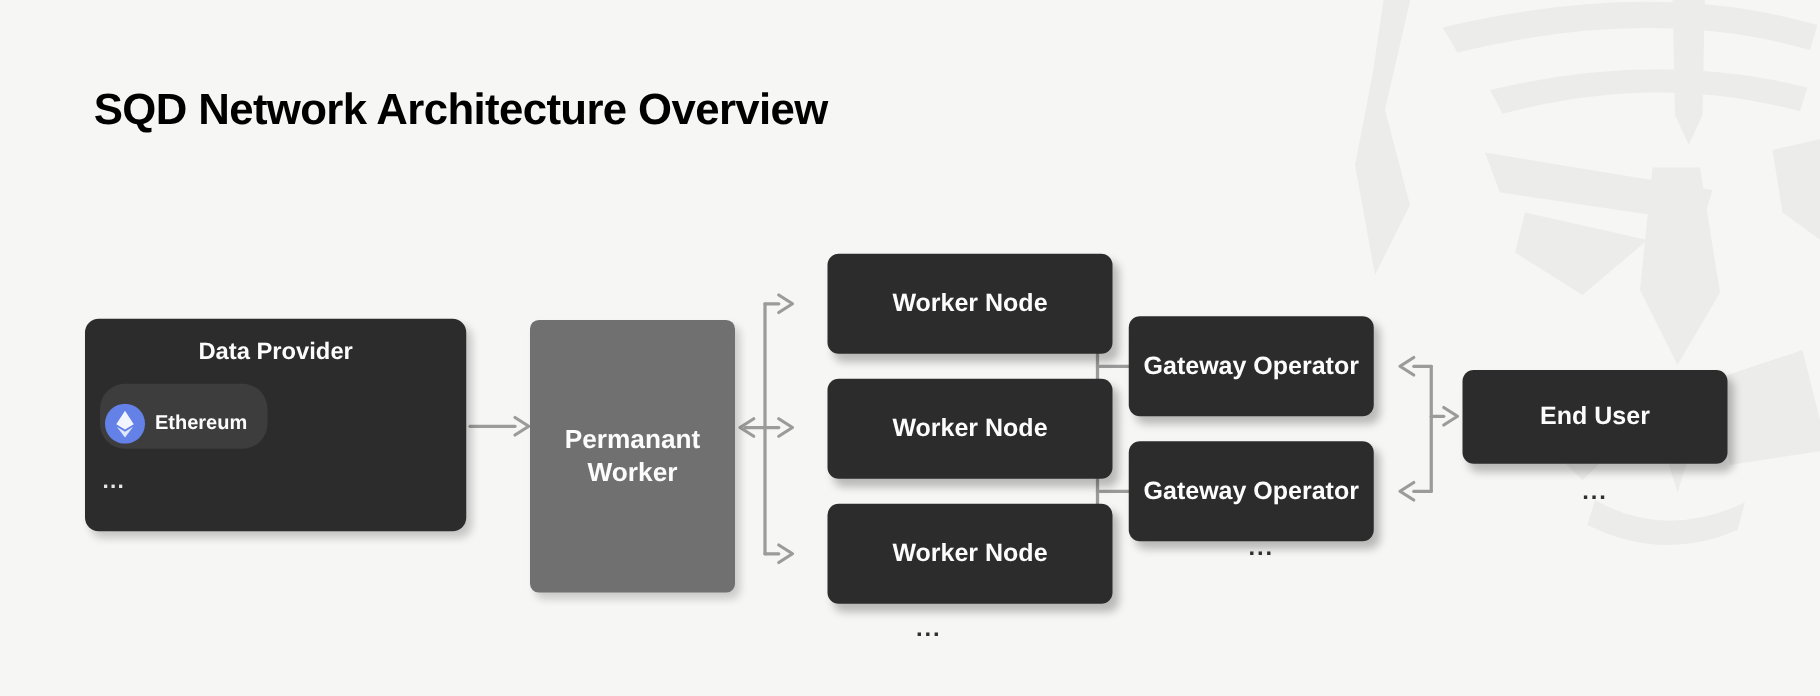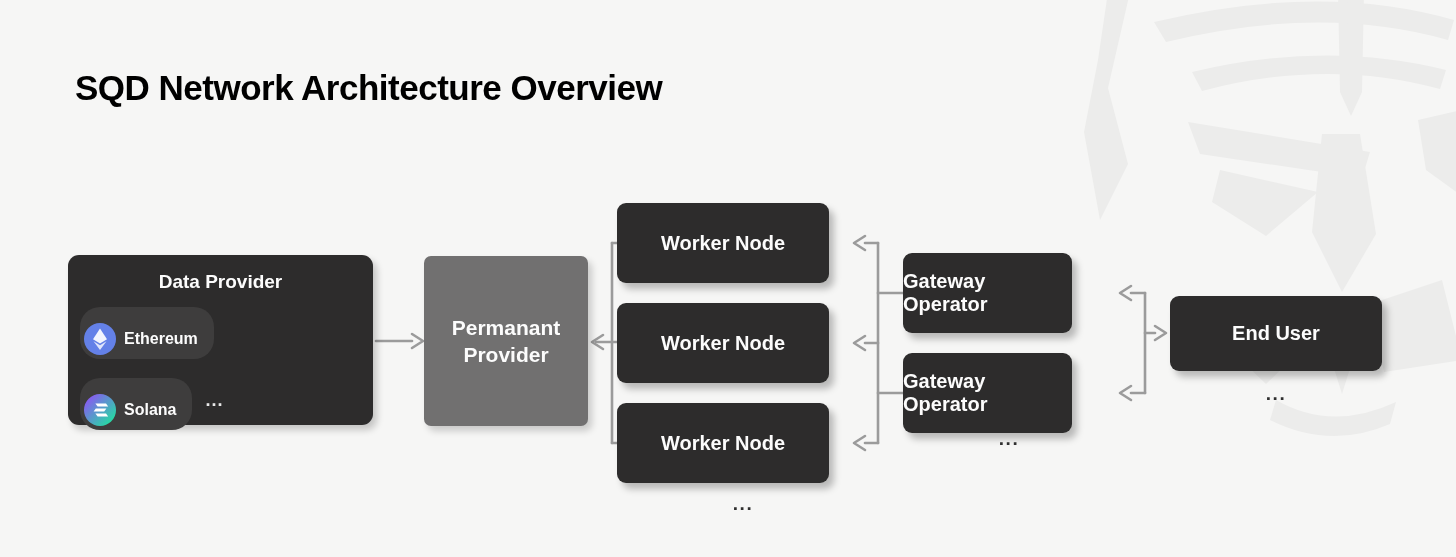--- a/index.html
+++ b/index.html
@@ -21,26 +21,26 @@
   
   .connectors{position:absolute;left:0;top:0;width:1456px;height:557px;pointer-events:none;}
   .connectors path{stroke:#9b9b9b;stroke-width:2.6;fill:none;stroke-linecap:round;stroke-linejoin:round;}
   
   .node{
     position:absolute;background:#2d2c2c;border-radius:9px;
     box-shadow:5px 6px 7px rgba(0,0,0,0.25);
     color:#fcfcfc;display:flex;align-items:center;justify-content:center;
     font-weight:700;font-size:20px;
   }
-  .worker-node{left:617px;width:212px;height:80px;justify-content:center;}
-  .gateway-node{left:903px;width:169px;height:80px;}
+  .worker-node{left:662px;width:228px;height:80px;justify-content:center;}
+  .gateway-node{left:903px;width:196px;height:80px;}
   .enduser-node{left:1170px;top:296px;width:212px;height:75px;}
   
   .storage-node{
-    position:absolute;left:424px;top:256px;width:164px;height:170px;
+    position:absolute;left:424px;top:256px;width:164px;height:218px;
     background:#717070;border-radius:7px;
     box-shadow:4px 5px 7px rgba(0,0,0,0.18);
     color:#fcfcfc;display:flex;flex-direction:column;align-items:center;justify-content:center;
     font-weight:700;font-size:21px;line-height:1.3;text-align:center;
   }
   
   .provider-box{
     position:absolute;left:68px;top:255px;width:305px;height:170px;
     background:#2d2c2c;border-radius:11px;
     box-shadow:4px 5px 7px rgba(0,0,0,0.2);
@@ -144,44 +144,27 @@
         <svg class="chain-icon" viewBox="0 0 32 32">
           <circle cx="16" cy="16" r="16" fill="#6481e8"></circle>
           <polygon points="16,5.5 23,16.3 16,20.5 9,16.3" fill="#ffffff" opacity="0.92"></polygon>
           <polygon points="9.5,18.3 16,22.3 22.5,18.3 16,27" fill="#ffffff" opacity="0.8"></polygon>
         </svg>
         <span class="chain-label">Ethereum</span>
       </span>
     </div>
 
     <div class="pill-row row2">
-      <span class="chain-pill">
-        <svg class="chain-icon" viewBox="0 0 32 32">
-          <defs>
-            <linearGradient id="solg" x1="0" y1="0" x2="1" y2="1">
-              <stop offset="0" stop-color="#9945ff"></stop>
-              <stop offset="1" stop-color="#14f195"></stop>
-            </linearGradient>
-          </defs>
-          <circle cx="16" cy="16" r="16" fill="url(#solg)"></circle>
-          <g fill="#ffffff">
-            <path d="M11.4,9.6 H22 L24.2,12.4 H13.6 Z"></path>
-            <path d="M13.6,14.6 H24.2 L22,17.4 H11.4 Z" transform="translate(-1.8,0)"></path>
-            <path d="M11.4,19.6 H22 L24.2,22.4 H13.6 Z"></path>
-          </g>
-        </svg>
-        <span class="chain-label">Solana</span>
-      </span>
       <span class="provider-more">...</span>
     </div>
   </div>
 
   <div class="storage-node">
     <span>Permanant</span>
-    <span>Provider</span>
+    <span>Worker</span>
   </div>
 
   <div class="node worker-node" style="top:203px">
     <span>Worker Node</span>
   </div>
   <div class="node worker-node" style="top:303px">
     <span>Worker Node</span>
   </div>
   <div class="node worker-node" style="top:403px">
     <span>Worker Node</span>

